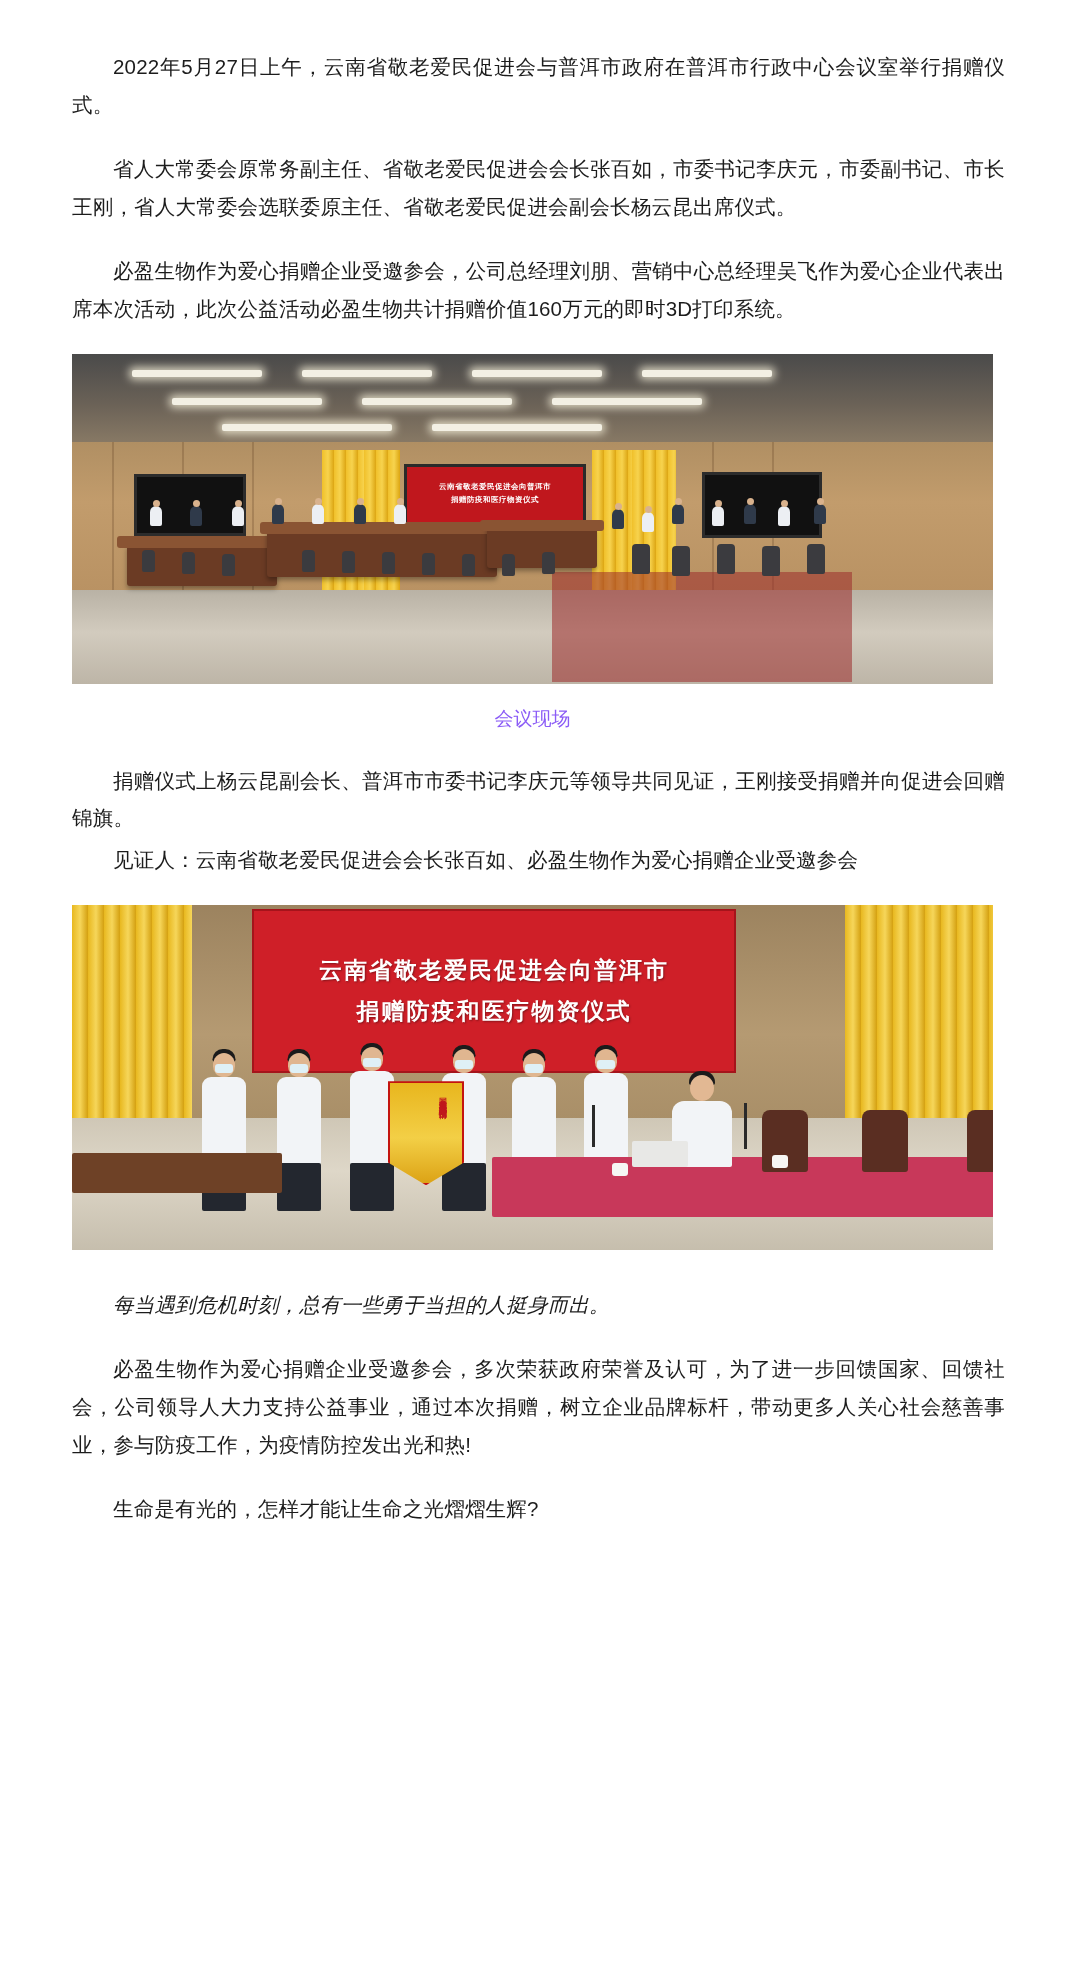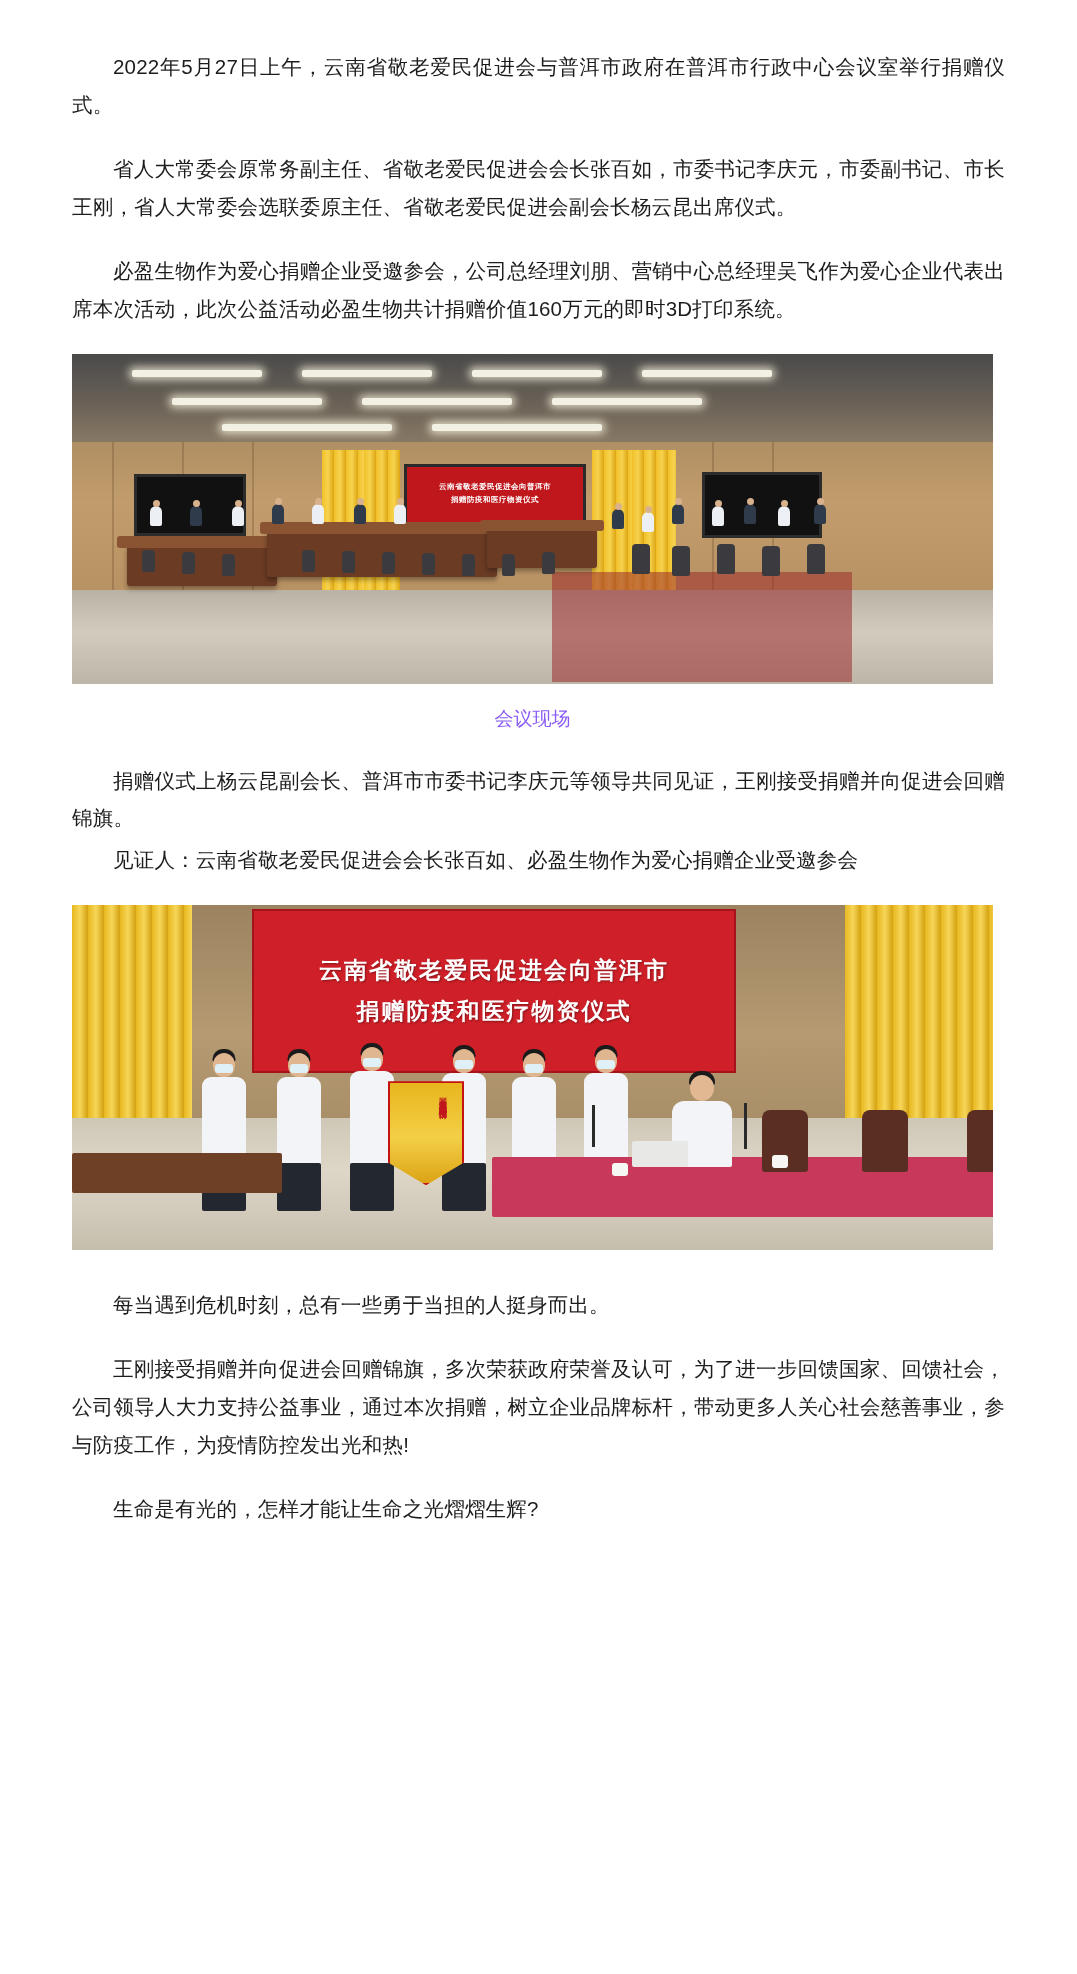--- a/index.html
+++ b/index.html
@@ -374,18 +374,18 @@
       <div class="p2-cup" style="left:540px;top:258px;"></div>
       <div class="p2-cup" style="left:700px;top:250px;"></div>
 
       <div class="p2-mic" style="left:520px;top:200px;height:42px;"></div>
       <div class="p2-mic" style="left:672px;top:198px;height:46px;"></div>
     </div>
   </div>
 
   <div class="spacer-top"></div>
 
-  <p class="para" style="margin-top:30px;">每当遇到危机时刻，总有一些勇于当担的人挺身而出。</p>
-  <p class="para">王刚接受捐赠并向促进会回赠锦旗，多次荣获政府荣誉及认可，为了进一步回馈国家、回馈社会，公司领导人大力支持公益事业，通过本次捐赠，树立企业品牌标杆，带动更多人关心社会慈善事业，参与防疫工作，为疫情防控发出光和热!</p>
+  <p class="para" style="margin-top:30px;font-style:italic;">每当遇到危机时刻，总有一些勇于当担的人挺身而出。</p>
+  <p class="para">必盈生物作为爱心捐赠企业受邀参会，多次荣获政府荣誉及认可，为了进一步回馈国家、回馈社会，公司领导人大力支持公益事业，通过本次捐赠，树立企业品牌标杆，带动更多人关心社会慈善事业，参与防疫工作，为疫情防控发出光和热!</p>
   <p class="para">生命是有光的，怎样才能让生命之光熠熠生辉?</p>
 
 
 </div>
 
 </body></html>

